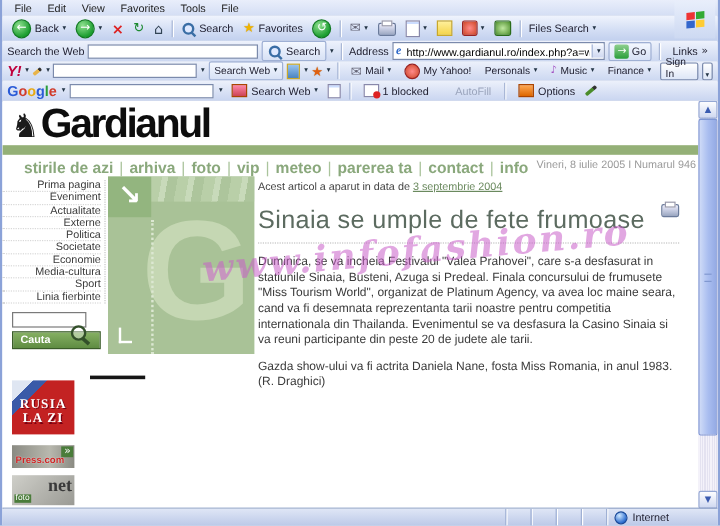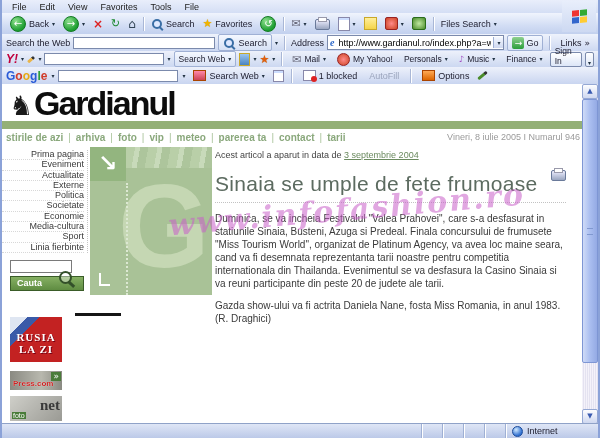--- a/index.html
+++ b/index.html
@@ -40,30 +40,30 @@
   input.tin{height:12px;border:1px solid #7b8aac;font-size:9px;padding:0 2px;background:#fff;box-sizing:border-box;}
   .gobtn{display:inline-flex;align-items:center;gap:2px;border:1px solid #9fb0d4;background:linear-gradient(#f4f8ff,#d7e1f5);padding:0 4px;height:14px;border-radius:2px;}
   .goarr{display:inline-block;width:12px;height:12px;background:linear-gradient(#8fd08f,#2a9e3a);color:#fff;font-size:9px;line-height:12px;text-align:center;border-radius:2px;}
   .ylogo{color:#c0003c;font-weight:bold;font-style:italic;font-size:12px;}
   .pencil{display:inline-block;width:10px;height:3px;background:linear-gradient(90deg,#e8b44a 70%,#333 70%);transform:rotate(-40deg);border-radius:1px;}
   .sign{border:1px solid #7b8aac;background:linear-gradient(#fff,#dde6f7);padding:0 4px;height:13px;display:inline-flex;align-items:flex-end;border-radius:2px;}
   .glogo{font-weight:bold;font-size:12px;letter-spacing:0;}
   .gb{color:#2a5bd7}.gr{color:#d13c2a}.gy{color:#e8a913}.gg{color:#2a9e3a}
   .blockedic{display:inline-block;width:11px;height:9px;background:#fff;border:1px solid #88a;position:relative;}
   .blockedic::after{content:"";position:absolute;right:-2px;bottom:-2px;width:6px;height:6px;border-radius:50%;background:#d22;}
-  .grayed{color:#9aa4bc;}
+  .grayed{color:#9aa4bc;margin-left:10px;}
   .optionsic{display:inline-block;width:11px;height:9px;background:linear-gradient(#fa5,#d60);border:1px solid #a40;}
   .gpencil{display:inline-block;width:11px;height:3px;background:linear-gradient(90deg,#4a8c2a 70%,#333 70%);transform:rotate(-40deg);border-radius:1px;}
   
   .page{position:absolute;top:84px;left:0;right:0;bottom:14px;background:#fff;overflow:hidden;}
   .knight{position:absolute;left:7px;top:6px;font-size:27px;color:#1a1a1a;font-family:"DejaVu Sans",sans-serif;}
   .sitelogo{position:absolute;left:32px;top:0px;font-size:34px;font-weight:bold;letter-spacing:-2px;color:#0d0d0d;}
   .tagline{position:absolute;right:18px;top:24px;font-size:8.5px;font-weight:bold;color:#3a3a3a;}
   .greenbar{position:absolute;left:0;right:16px;top:37px;height:8px;background:#94b077;}
-  .sitenav{position:absolute;left:4px;top:48px;font-size:10px;font-weight:bold;color:#8aa87c;display:flex;}
+  .sitenav{position:absolute;left:18px;top:48px;font-size:13px;font-weight:bold;color:#8aa87c;display:flex;}
   .sitenav span{cursor:pointer;}
   .sitenav span + span::before{content:"|";margin:0 5px;color:#aac49c;font-weight:normal;}
   .issue{position:absolute;right:18px;top:48px;font-size:9px;color:#9a9a9a;}
   .sidebar{position:absolute;left:0;top:66px;width:82px;border-right:1px dotted #c6c6c6;padding-right:3px;}
   .sidebar .sitem{font-size:9px;color:#3a3a3a;text-align:right;line-height:9.3px;border-bottom:1px dotted #d8d8d8;cursor:pointer;}
   .sbsearch{position:absolute;left:8px;top:176px;width:62px;height:13px;border:1px solid #7a7a7a;font-size:9px;box-sizing:border-box;}
   .cauta{position:absolute;left:8px;top:192px;width:66px;height:13px;background:linear-gradient(#86b063,#5f8c42);border:1px solid #3a5c28;color:#fff;font-size:9px;font-weight:bold;text-align:left;padding-left:6px;line-height:12px;cursor:pointer;}
   .cmag{position:absolute;left:56px;top:186px;width:16px;height:16px;}
   .cmag::before{content:"";position:absolute;left:1px;top:1px;width:9px;height:9px;border:2px solid #33502a;border-radius:50%;background:rgba(255,255,255,.4);}
   .cmag::after{content:"";position:absolute;left:12px;top:11px;width:7px;height:3px;background:#33502a;transform:rotate(42deg);transform-origin:0 0;}
@@ -300,21 +300,21 @@
     <div class="greenbar"></div>
 
     <div class="sitenav">
       <span>stirile de azi</span>
       <span>arhiva</span>
       <span>foto</span>
       <span>vip</span>
       <span>meteo</span>
       <span>parerea ta</span>
       <span>contact</span>
-      <span>tarii</span>
+      <span>info</span>
     </div>
     <div class="issue">Vineri, 8 iulie 2005 I Numarul 946</div>
 
     <div class="sidebar">
       <div class="sitem">Prima pagina</div>
       <div class="sitem">Eveniment</div>
       <div class="sitem">Actualitate</div>
       <div class="sitem">Externe</div>
       <div class="sitem">Politica</div>
       <div class="sitem">Societate</div>

